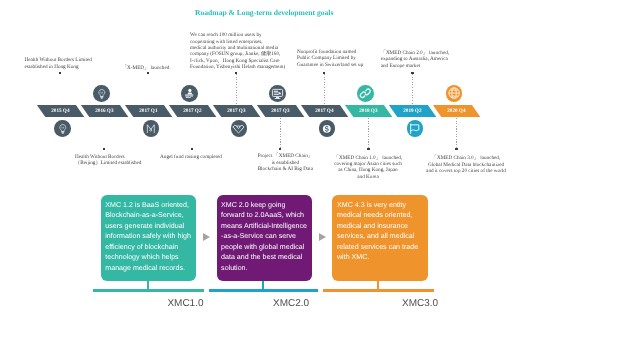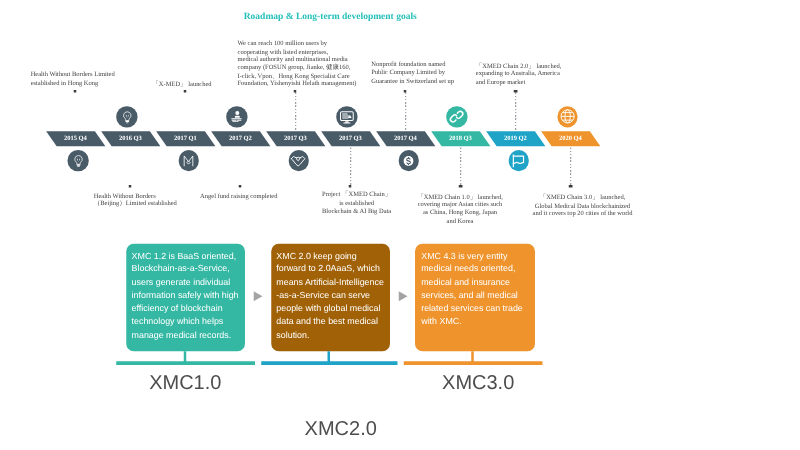--- a/index.html
+++ b/index.html
@@ -38,22 +38,22 @@
   .note{position:absolute;font-family:"Liberation Serif",serif;font-size:5.2px;
         color:#3f3f3f;line-height:6.35px;white-space:pre;}
 
   
   .card{position:absolute;width:95.7px;height:85.5px;top:195.3px;border-radius:6px;
         box-sizing:border-box;padding:4.6px 2px 0 4.6px;
         font-family:"Liberation Sans",sans-serif;font-size:7.1px;line-height:10.48px;
         color:#ffffff;}
   .cardbar{position:absolute;height:2.8px;top:289.2px;}
   .cardstem{position:absolute;width:2.4px;top:280.8px;height:9px;}
-  .cardlabel{position:absolute;top:297.7px;font-size:16px;color:#4d4d4d;
-        font-family:"Liberation Sans",sans-serif;text-align:center;white-space:nowrap;}
+  .cardlabel{position:absolute;top:297.7px;font-size:10px;color:#4d4d4d;
+        font-family:"Liberation Sans",sans-serif;text-align:right;white-space:nowrap;}
   .tri{position:absolute;width:0;height:0;
        border-left:7.3px solid #a4a4a4;border-top:4.2px solid transparent;
        border-bottom:4.2px solid transparent;}
 </style>
 </head>
 <body>
 
 <div id="root">
   <div id="title" class="abs">Roadmap &amp; Long-term development goals</div>
   <div id="timeline" class="abs">
@@ -240,26 +240,26 @@
       <div class="note" style="left: 419px; top: 155.2px; width: 94px; text-align: center;"><div>「XMED Chain 3.0」 launched,</div><div>Global Medical Data blockchainized</div><div>and it covers top 20 cities of the world</div></div>
     </div>
   <div id="cards" class="abs">
       <div class="card" style="left: 100.7px; background: rgb(52, 184, 163);">
         <div>XMC 1.2 is BaaS oriented, Blockchain-as-a-Service, users generate individual information safely with high efficiency of blockchain technology which helps manage medical records.</div>
       </div>
       <div class="cardstem" style="left: 147.05px; background: rgb(52, 184, 163);"></div>
       <div class="cardbar" style="left: 93px; width: 110.5px; background: rgb(52, 184, 163);"></div>
       <div class="cardlabel" style="left: 93px; width: 110.5px;">XMC1.0</div>
       <div class="tri" style="left: 202.8px; top: 233px;"></div>
-      <div class="card" style="left: 216.5px; background: #a16207;">
+      <div class="card" style="left: 216.5px; background: #701a75;">
         <div>XMC 2.0 keep going forward to 2.0AaaS, which means Artificial-Intelligence -as-a-Service can serve people with global medical data and the best medical solution.</div>
       </div>
       <div class="cardstem" style="left: 261.9px; background: rgb(31, 163, 198);"></div>
       <div class="cardbar" style="left: 208.5px; width: 109.2px; background: rgb(31, 163, 198);"></div>
-      <div class="cardlabel" style="left: 218px; width: 109.2px; margin-top: 37px;">XMC2.0</div>
+      <div class="cardlabel" style="left: 200px; width: 109.2px;">XMC2.0</div>
       <div class="tri" style="left: 318.6px; top: 233px;"></div>
       <div class="card" style="left: 332.4px; background: rgb(239, 147, 44);">
         <div>XMC 4.3 is very entity medical needs oriented, medical and insurance services, and all medical related services can trade with XMC.</div>
       </div>
       <div class="cardstem" style="left: 377.05px; background: rgb(239, 147, 44);"></div>
       <div class="cardbar" style="left: 322.7px; width: 111.1px; background: rgb(239, 147, 44);"></div>
       <div class="cardlabel" style="left: 327px; width: 111.1px;">XMC3.0</div>
     </div>
 </div>
 

